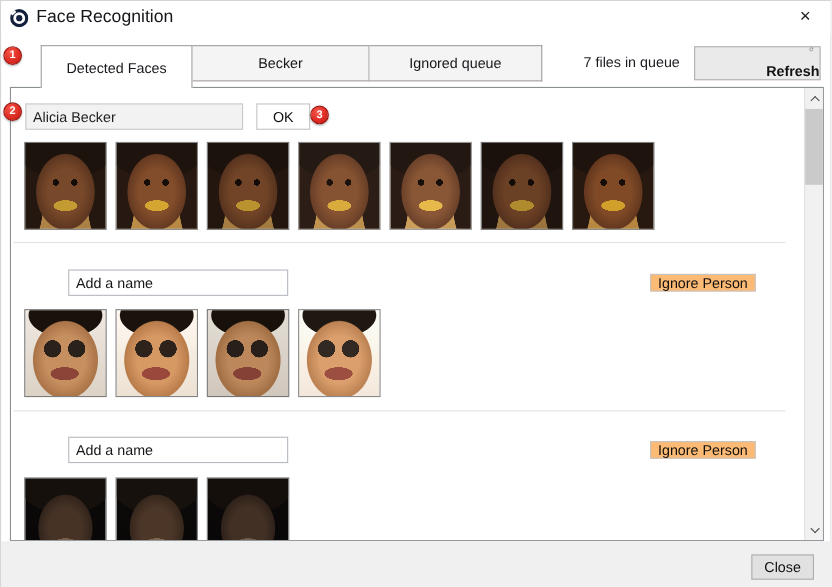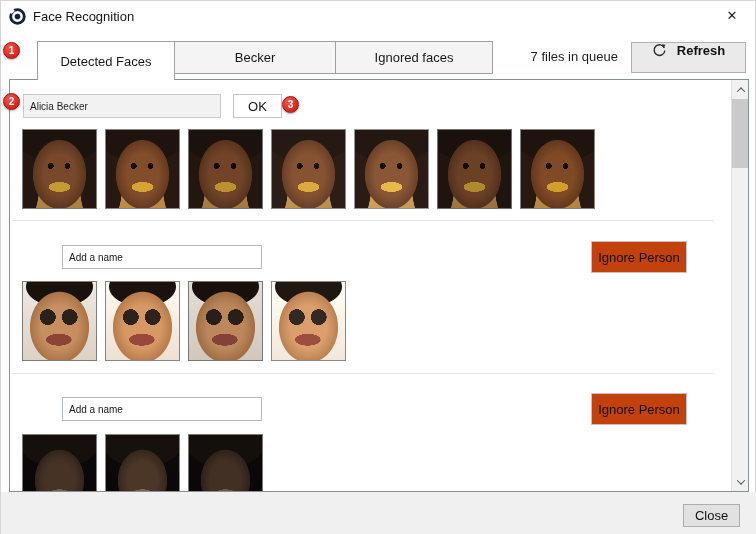--- a/index.html
+++ b/index.html
@@ -7,46 +7,46 @@
   body {
     font-family:"Liberation Sans","DejaVu Sans",sans-serif;
     background:#ffffff; color:#1a1a1a; overflow:hidden; position:relative;
     font-size:13px;
   }
   .window { position:absolute; inset:0; background:#fff; border:1px solid #d5d5d5; }
 
   
   .titlebar { position:absolute; left:0; top:0; width:100%; height:30px; background:#fff; display:flex; align-items:center; }
   .logo { width:17px; height:17px; margin-left:8px; }
-  .title-text { margin-left:7px; font-size:13px; color:#15151a; }
+  .title-text { margin-left:7px; font-size:16px; color:#15151a; }
   .close-x { position:absolute; right:8px; top:0; width:30px; height:28px; display:flex; align-items:center; justify-content:center; font-size:13px; color:#222; cursor:default; }
 
   
   .tabrow { position:absolute; left:0; top:40px; width:100%; height:34px; }
   .tabs { position:absolute; left:36px; top:0; display:flex; height:33px; }
   .tab { border:1px solid #a0a0a0; background:#f4f4f4; display:flex; align-items:center; justify-content:center; font-size:13px; color:#17171c; }
   .tab + .tab { border-left:none; }
   .tab.active { background:#ffffff; border-bottom:none; height:39px; z-index:3; }
   .tab.w1{width:138px;} .tab.w2{width:161px;} .tab.w3{width:157px;}
   .queue-text { position:absolute; right:137px; top:8px; font-size:13px; color:#1c1c22; }
-  .refresh-btn { position:absolute; left:630px; top:1px; width:115px; height:31px; background:#eaeaea; border:1px solid #b0b0b0; display:flex; align-items:flex-start; justify-content:center; gap:10px; cursor:default; }
+  .refresh-btn { position:absolute; left:630px; top:1px; width:115px; height:31px; background:#eaeaea; border:1px solid #b0b0b0; display:flex; align-items:flex-end; justify-content:center; gap:10px; cursor:default;flex-direction:column; }
   .refresh-btn .rlabel { font-weight:bold; font-size:13px; color:#111; }
 
   
   .panel { position:absolute; left:8px; top:78px; width:740px; height:413px; border:1px solid #8a8f94; background:#fff; overflow:hidden; }
   .panel-content { position:absolute; left:0; top:0; right:17px; }
 
   .name-row { display:flex; align-items:center; height:24px; margin-left:13px; }
   .name-row.first { margin-top:14px; }
-  .name-input { width:198px; height:24px; background:#f2f2f2; border:1px solid #c9c9c9; font-size:10px; padding:0 6px; color:#1f1f1f; font-family:inherit; }
+  .name-input { width:198px; height:24px; background:#f2f2f2; border:1px solid #c9c9c9; font-size:13px; padding:0 6px; color:#1f1f1f; font-family:inherit; }
   .name-input.empty { background:#ffffff; border:1px solid #b5bac0; width:200px; }
   .name-input::placeholder { color:#161616; opacity:1; }
   .ok-btn { width:49px; height:24px; margin-left:12px; background:#ffffff; border:1px solid #c4c4c4; font-size:13px; color:#111; font-family:inherit; cursor:default; }
   .row-between { justify-content:space-between; margin-right:44px;padding-left:39px; }
-  .ignore-btn { width:96px; height:32px; background:#c2410c; border:1px solid #c4c4c4; font-size:13px; color:#111; font-family:inherit; cursor:default; }
+  .ignore-btn { width:96px; height:16px; background:#fdba74; border:1px solid #c4c4c4; font-size:13px; color:#111; font-family:inherit; cursor:default; }
 
   .thumbs { display:flex; gap:8px; margin-left:12px; margin-top:11px; }
   .thumb { width:75px; height:80px; border:1px solid #7c7c7c; flex:none; }
 
   .divider { height:1px; background:#e4e4e4; margin:11px 17px 0 2px; }
   .mt24 { margin-top:24px; } .mt23 { margin-top:23px; }
   .thumbs.t2 { margin-top:12px; } .thumbs.t3 { margin-top:13px; }
   .d2 { margin-top:12px; }
 
   
@@ -113,21 +113,21 @@
       <rect x="1" y="3" width="5" height="2.4" fill="#ffffff" transform="rotate(-40 3 4)"></rect>
     </svg>
     <span class="title-text">Face Recognition</span>
     <div class="close-x">✕</div>
   </div>
 
   <div class="tabrow">
     <div class="tabs">
       <div class="tab active w1">Detected Faces</div>
       <div class="tab w2">Becker</div>
-      <div class="tab w3">Ignored faces</div>
+      <div class="tab w3">Ignored queue</div>
     </div>
     <span class="queue-text">7 files in queue</span>
     <button class="refresh-btn">
       <svg width="15" height="15" viewBox="0 0 16 16">
         <path d="M13.2 5.2 A5.7 5.7 0 1 0 13.7 8" fill="none" stroke="#2b2b2b" stroke-width="1.5"></path>
         <path d="M10.6 1.2 L14.4 1.8 L12.2 5.2 Z" fill="#2b2b2b"></path>
       </svg>
       <span class="rlabel">Refresh</span>
     </button>
   </div>

